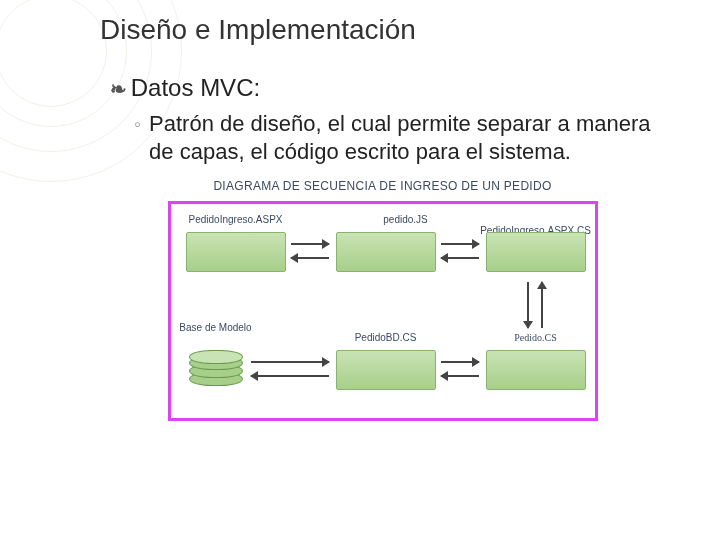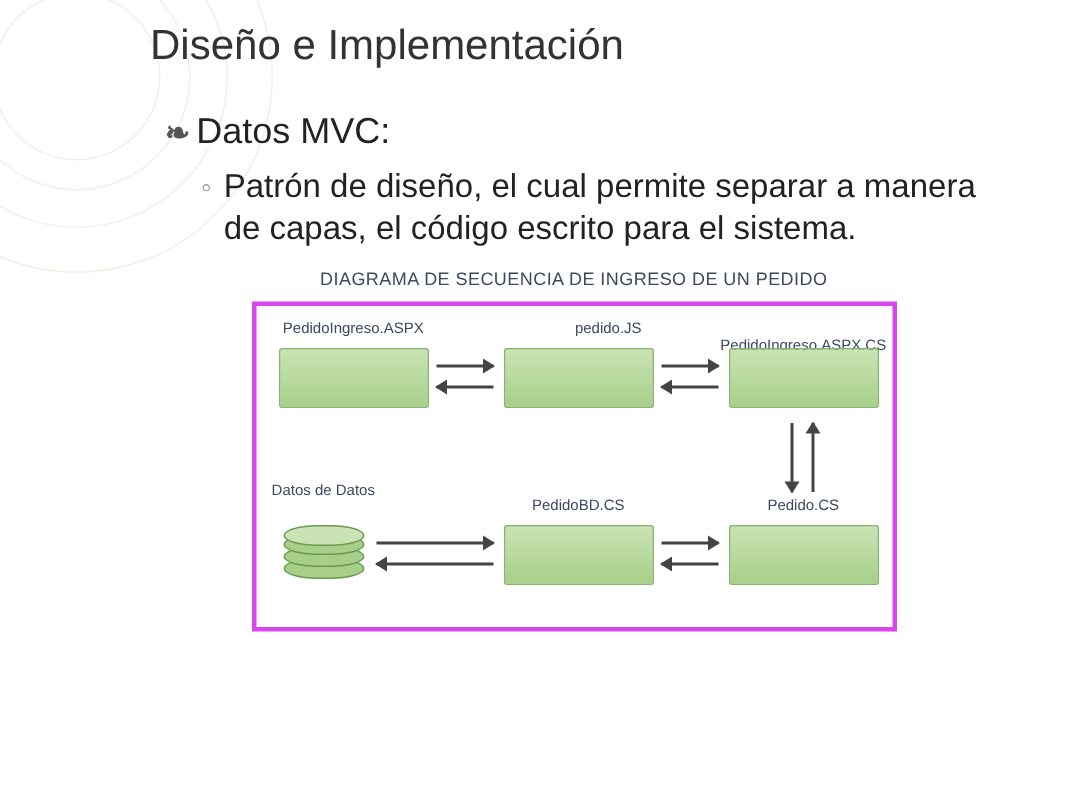--- a/index.html
+++ b/index.html
@@ -225,23 +225,23 @@
       <div class="h-arrows" style="left:270px; top:33px;">
         <div class="arrow-r"></div>
           <div class="arrow-l"></div>
       </div>
 
       <div class="v-arrows" style="left:350px; top:78px;">
         <div class="arrow-d"></div>
           <div class="arrow-u"></div>
       </div>
 
-      <div class="node-label" style="left:45px; top:118px; line-height:1.1;"><span>Datos de Datos</span></div>
+      <div class="node-label" style="left:45px; top:118px; line-height:1.1;"><span>Base de Modelo</span></div>
       <div class="node-label" style="left:215px; top:128px;">PedidoBD.CS</div>
-      <div class="node-label" style="left:365px; top:128px;">Pedido.CS</div>
+      <div class="node-label" style="left:365px; top:128px;font-family:Liberation Serif, serif;">Pedido.CS</div>
 
       <div class="db" style="left:18px; top:148px;">
         <div class="disk" style="top:20px;"></div>
         <div class="disk" style="top:12px;"></div>
         <div class="disk" style="top:4px;"></div>
         <div class="disk" style="top:-2px; background:#c9e3b4;"></div>
       </div>
 
       <div class="box" style="left:165px; top:146px;"></div>
       <div class="box" style="left:315px; top:146px;"></div>

